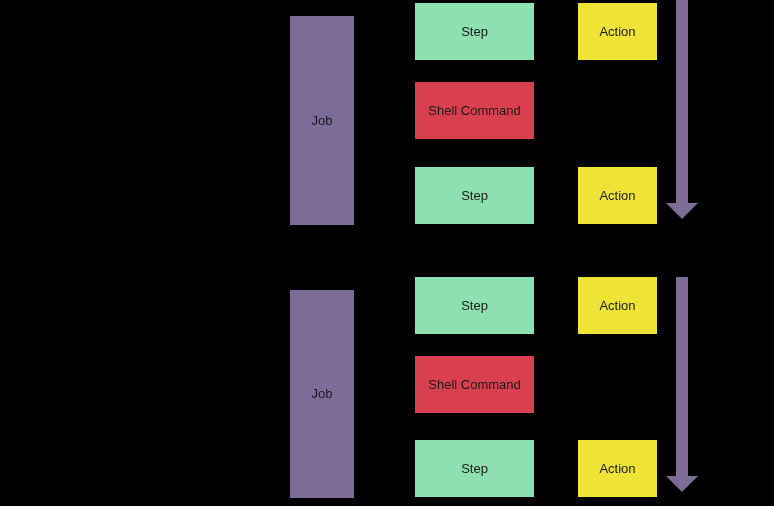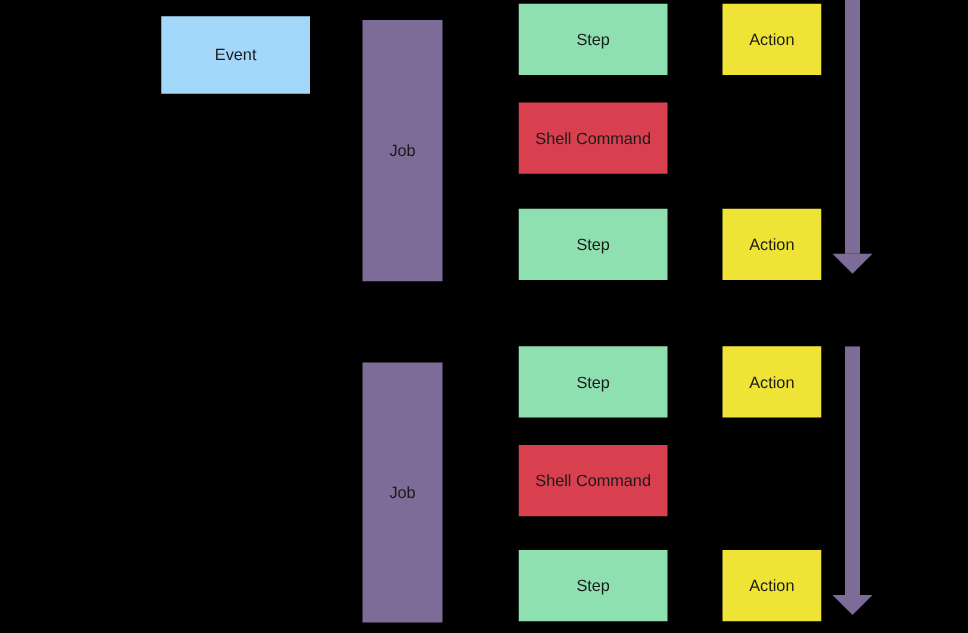--- a/index.html
+++ b/index.html
@@ -34,23 +34,20 @@
   .arrow {
     position: absolute;
     pointer-events: none;
   }
   .arrow svg { display: block; }
 </style>
 </head>
 <body>
 
 <div id="diagram" style="width: 774px; height: 506px; background: rgb(0, 0, 0);">
-    <div class="node" style="left: 129px; top: 13px; width: 119px; height: 62px; background: rgb(163, 216, 251); color: rgb(26, 26, 26);">
-      <span>Event</span>
-    </div>
     <div class="node" style="left: 290px; top: 16px; width: 64px; height: 209px; background: rgb(125, 108, 152); color: rgb(26, 26, 26);">
       <span>Job</span>
     </div>
     <div class="node" style="left: 415px; top: 3px; width: 119px; height: 57px; background: rgb(143, 224, 176); color: rgb(26, 26, 26);">
       <span>Step</span>
     </div>
     <div class="node" style="left: 578px; top: 3px; width: 79px; height: 57px; background: rgb(239, 228, 54); color: rgb(26, 26, 26);">
       <span>Action</span>
     </div>
     <div class="node" style="left: 415px; top: 82px; width: 119px; height: 57px; background: rgb(217, 64, 79); color: rgb(26, 26, 26);">

